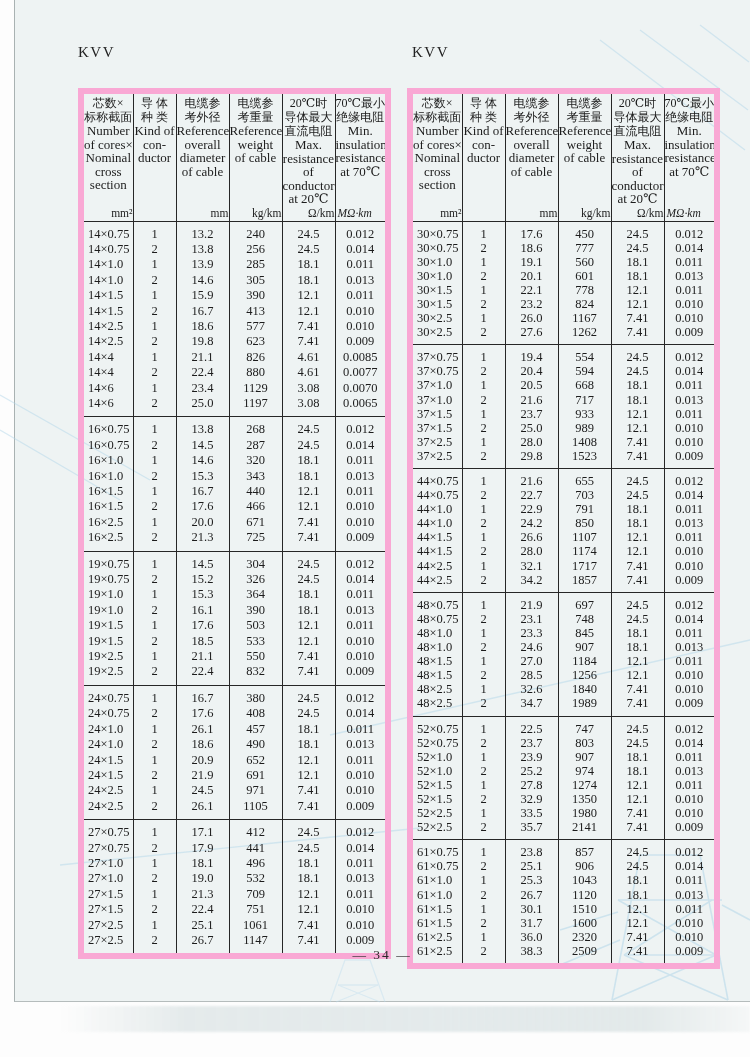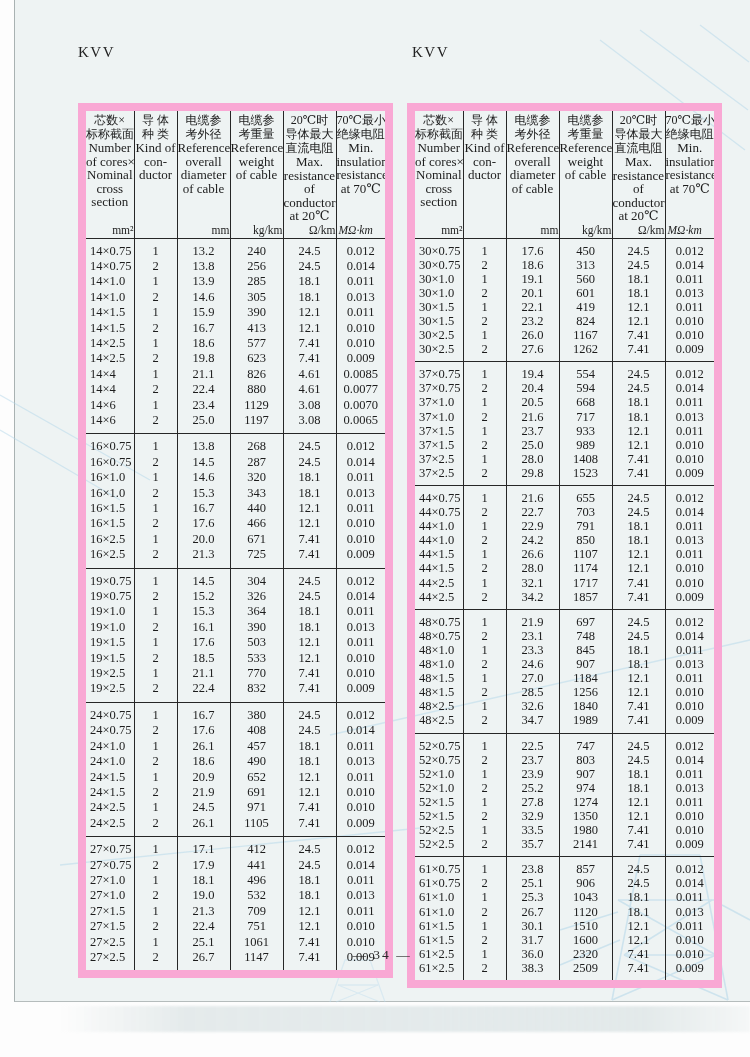--- a/index.html
+++ b/index.html
@@ -25,24 +25,24 @@
   .watermark { position: absolute; inset: 0; pointer-events: none; }
 
   .kvv-label {
     position: absolute; top: 44px;
     font-size: 15px; letter-spacing: 1.5px; font-weight: 500; color: #222;
   }
   .kvv-left { left: 78px; }
   .kvv-right { left: 412px; }
 
   table.spec {
-    position: absolute; top: 103px;
+    position: absolute; top: 88px;
     border-collapse: collapse; table-layout: fixed;
     background: transparent;
-    border: 8px solid #f9a8d4;
+    border: 6px solid #f9a8d4;
   }
   .spec-left  { left: 78px;  width: 307px; }
   .spec-right { left: 407px; width: 308px; }
 
   table.spec th, table.spec td {
     border-left: 1px solid #262626;
     font-weight: normal;
     overflow: hidden;
   }
   table.spec th:first-child, table.spec td:first-child { border-left: none; }
@@ -421,21 +421,21 @@
         <td class="d1">2</td>
         <td class="d2">18.5</td>
         <td class="d3">533</td>
         <td class="d4">12.1</td>
         <td class="d5">0.010</td>
       </tr>
       <tr>
         <td class="d0">19×2.5</td>
         <td class="d1">1</td>
         <td class="d2">21.1</td>
-        <td class="d3">770</td>
+        <td class="d3">550</td>
         <td class="d4">7.41</td>
         <td class="d5">0.010</td>
       </tr>
       <tr>
         <td class="d0">19×2.5</td>
         <td class="d1">2</td>
         <td class="d2">22.4</td>
         <td class="d3">832</td>
         <td class="d4">7.41</td>
         <td class="d5">0.009</td>
@@ -673,21 +673,21 @@
         <td class="d1">1</td>
         <td class="d2">17.6</td>
         <td class="d3">450</td>
         <td class="d4">24.5</td>
         <td class="d5">0.012</td>
       </tr>
       <tr>
         <td class="d0">30×0.75</td>
         <td class="d1">2</td>
         <td class="d2">18.6</td>
-        <td class="d3">313</td>
+        <td class="d3">777</td>
         <td class="d4">24.5</td>
         <td class="d5">0.014</td>
       </tr>
       <tr>
         <td class="d0">30×1.0</td>
         <td class="d1">1</td>
         <td class="d2">19.1</td>
         <td class="d3">560</td>
         <td class="d4">18.1</td>
         <td class="d5">0.011</td>
@@ -697,21 +697,21 @@
         <td class="d1">2</td>
         <td class="d2">20.1</td>
         <td class="d3">601</td>
         <td class="d4">18.1</td>
         <td class="d5">0.013</td>
       </tr>
       <tr>
         <td class="d0">30×1.5</td>
         <td class="d1">1</td>
         <td class="d2">22.1</td>
-        <td class="d3">419</td>
+        <td class="d3">778</td>
         <td class="d4">12.1</td>
         <td class="d5">0.011</td>
       </tr>
       <tr>
         <td class="d0">30×1.5</td>
         <td class="d1">2</td>
         <td class="d2">23.2</td>
         <td class="d3">824</td>
         <td class="d4">12.1</td>
         <td class="d5">0.010</td>

